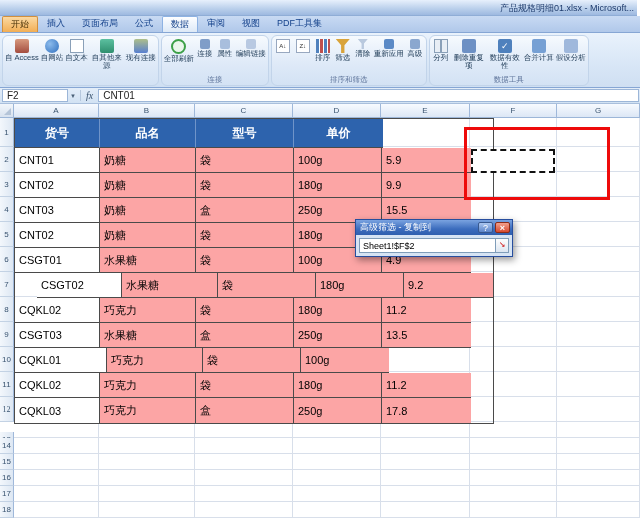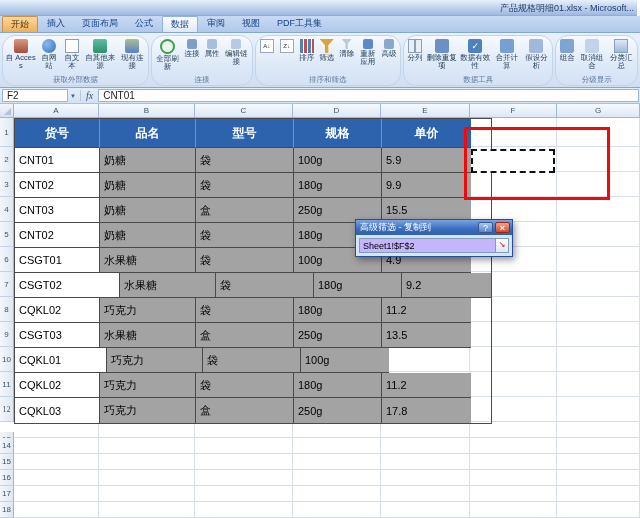--- a/index.html
+++ b/index.html
@@ -37,21 +37,21 @@
     color:#15428b;
   }
   
   .ribbon{
     position:absolute;left:0;top:33px;width:640px;height:55px;
     background:linear-gradient(#e9f2fc,#d8e6f6 60%,#cfdff2);
     border-bottom:1px solid #86a6d4;box-sizing:border-box;
     display:flex;align-items:stretch;padding:1px 1px 0 1px;
   }
   .rgroup{
-    margin:1px;border:1px solid #c2d4ea;border-radius:13px;
+    margin:1px;border:1px solid #c2d4ea;border-radius:6px;
     background:linear-gradient(#f6fafe,#dfeaf8 55%,#d3e2f4);
     display:flex;flex-direction:column;justify-content:space-between;
     box-sizing:border-box;height:51px;padding:1px 1px 0 1px;
   }
   .rbtns{display:flex;align-items:flex-start;justify-content:center;}
   .rbtn{
     display:flex;flex-direction:column;align-items:center;
     min-width:18px;max-width:36px;padding:1px;cursor:default;
   }
   .ricon{width:14px;height:14px;margin:1px 0;flex:0 0 auto;}
@@ -145,21 +145,21 @@
     overflow:hidden;white-space:nowrap;
   }
   .trow .tcell:last-child{border-right:none;}
   .trow:last-child .tcell{border-bottom:none;}
   .thead .tcell{
     background:#2d63ad;color:#fff;font-weight:bold;font-size:12px;
     justify-content:center;padding-left:0;border-right:1px solid #6f94c9;border-bottom:1px solid #4a4a4a;
   }
   .thead .tcell:last-child{border-right:none;}
   .cA{background:#ffffff;}
-  .cB{background:#a3a3a3;}
+  .cB{background:#fca5a5;}
   
   .redbox{
     position:absolute;left:464px;top:23px;width:146px;height:73px;
     border:3px solid #ee0b0b;box-sizing:border-box;z-index:5;background:transparent;
   }
   .ants{
     position:absolute;left:471px;top:45px;width:84px;height:24px;
     border:2px dashed #111;box-sizing:border-box;background:#fff;z-index:6;
   }
   
@@ -174,21 +174,21 @@
   }
   .dlg-title-text{flex:1;font-size:9px;color:#fff;white-space:nowrap;overflow:hidden;}
   .dlg-help,.dlg-close{
     width:15px;height:11px;border-radius:2px;font-size:9px;line-height:10px;
     text-align:center;color:#fff;margin-left:2px;box-sizing:border-box;
   }
   .dlg-help{background:linear-gradient(#a9c5ef,#5c85c9);border:1px solid #38598f;}
   .dlg-close{background:linear-gradient(#f3a08c,#d6492f);border:1px solid #8e2c18;font-weight:bold;}
   .dlg-body{padding:3px;}
   .dlg-input{
-    height:15px;background:#c4b5fd;border:1px solid #7f9db9;box-sizing:border-box;
+    height:15px;background:#ffffff;border:1px solid #7f9db9;box-sizing:border-box;
     display:flex;align-items:center;font-size:9px;color:#000;padding-left:3px;
   }
   .dlg-input-text{flex:1;white-space:nowrap;overflow:hidden;}
   .rangebtn{
     width:13px;height:13px;background:linear-gradient(#fdfdfd,#dce6f1);
     border-left:1px solid #7f9db9;box-sizing:border-box;
     font-size:8px;color:#c00;text-align:center;line-height:12px;flex:0 0 auto;
   }
 </style>
 </head>
@@ -226,21 +226,20 @@
         </div>
         <div class="rbtn">
           <div class="ricon other-sources-icon"></div>
           <div class="rlbl">自其他来源</div>
         </div>
         <div class="rbtn">
           <div class="ricon existing-connections-icon"></div>
           <div class="rlbl">现有连接</div>
         </div>
       </div>
-      <div class="rglabel">获取外部数据</div>
     </div>
     <div class="rgroup">
       <div class="rbtns">
         <div class="rbtn">
           <div class="ricon refresh-icon"></div>
           <div class="rlbl">全部刷新</div>
         </div>
         <div class="rbtn">
           <div class="ricon connection-icon"></div>
           <div class="rlbl">连接</div>
@@ -304,37 +303,20 @@
         <div class="rbtn">
           <div class="ricon consolidate-icon"></div>
           <div class="rlbl">合并计算</div>
         </div>
         <div class="rbtn">
           <div class="ricon what-if-icon"></div>
           <div class="rlbl">假设分析</div>
         </div>
       </div>
       <div class="rglabel">数据工具</div>
-    </div>
-    <div class="rgroup">
-      <div class="rbtns">
-        <div class="rbtn">
-          <div class="ricon group-icon"></div>
-          <div class="rlbl">组合</div>
-        </div>
-        <div class="rbtn">
-          <div class="ricon ungroup-icon"></div>
-          <div class="rlbl">取消组合</div>
-        </div>
-        <div class="rbtn">
-          <div class="ricon subtotal-icon"></div>
-          <div class="rlbl">分类汇总</div>
-        </div>
-      </div>
-      <div class="rglabel">分级显示</div>
     </div>
   </div>
 
 <div class="formulabar">
   <div class="namebox">F2</div>
   <span class="namebox-arrow">▼</span>
   <span class="fxbtn">fx</span>
   <div class="formulainput">CNT01</div>
 </div>
 
@@ -395,21 +377,20 @@
       <div class="rowhead" style="top: 366px; height: 16px;">16</div>
       <div class="rowhead" style="top: 382px; height: 16px;">17</div>
       <div class="rowhead" style="top: 398px; height: 16px;">18</div>
     </div>
 
   <div class="table" style="left: 14px; top: 14px;">
       <div class="trow thead" style="height: 29px;">
         <div class="tcell" style="width: 85px;">货号</div>
         <div class="tcell" style="width: 96px;">品名</div>
         <div class="tcell" style="width: 98px;">型号</div>
-        <div class="tcell" style="width: 88px;">规格</div>
         <div class="tcell" style="width: 89px;">单价</div>
       </div>
       <div class="trow" style="height: 25px;">
         <div class="tcell cA" style="width: 85px;">CNT01</div>
         <div class="tcell cB" style="width: 96px;">奶糖</div>
         <div class="tcell cB" style="width: 98px;">袋</div>
         <div class="tcell cB" style="width: 88px;">100g</div>
         <div class="tcell cB" style="width: 89px;">5.9</div>
       </div>
       <div class="trow" style="height: 25px;">
@@ -434,21 +415,21 @@
         <div class="tcell cB" style="width: 89px;">9.9</div>
       </div>
       <div class="trow" style="height: 25px;">
         <div class="tcell cA" style="width: 85px;">CSGT01</div>
         <div class="tcell cB" style="width: 96px;">水果糖</div>
         <div class="tcell cB" style="width: 98px;">袋</div>
         <div class="tcell cB" style="width: 88px;">100g</div>
         <div class="tcell cB" style="width: 89px;">4.9</div>
       </div>
       <div class="trow" style="height: 25px;">
-        <div class="tcell cA" style="width: 105px;">CSGT02</div>
+        <div class="tcell cA" style="width: 85px; margin-left: 22px;">CSGT02</div>
         <div class="tcell cB" style="width: 96px;">水果糖</div>
         <div class="tcell cB" style="width: 98px;">袋</div>
         <div class="tcell cB" style="width: 88px;">180g</div>
         <div class="tcell cB" style="width: 89px;">9.2</div>
       </div>
       <div class="trow" style="height: 25px;">
         <div class="tcell cA" style="width: 85px;">CQKL02</div>
         <div class="tcell cB" style="width: 96px;">巧克力</div>
         <div class="tcell cB" style="width: 98px;">袋</div>
         <div class="tcell cB" style="width: 88px;">180g</div>

